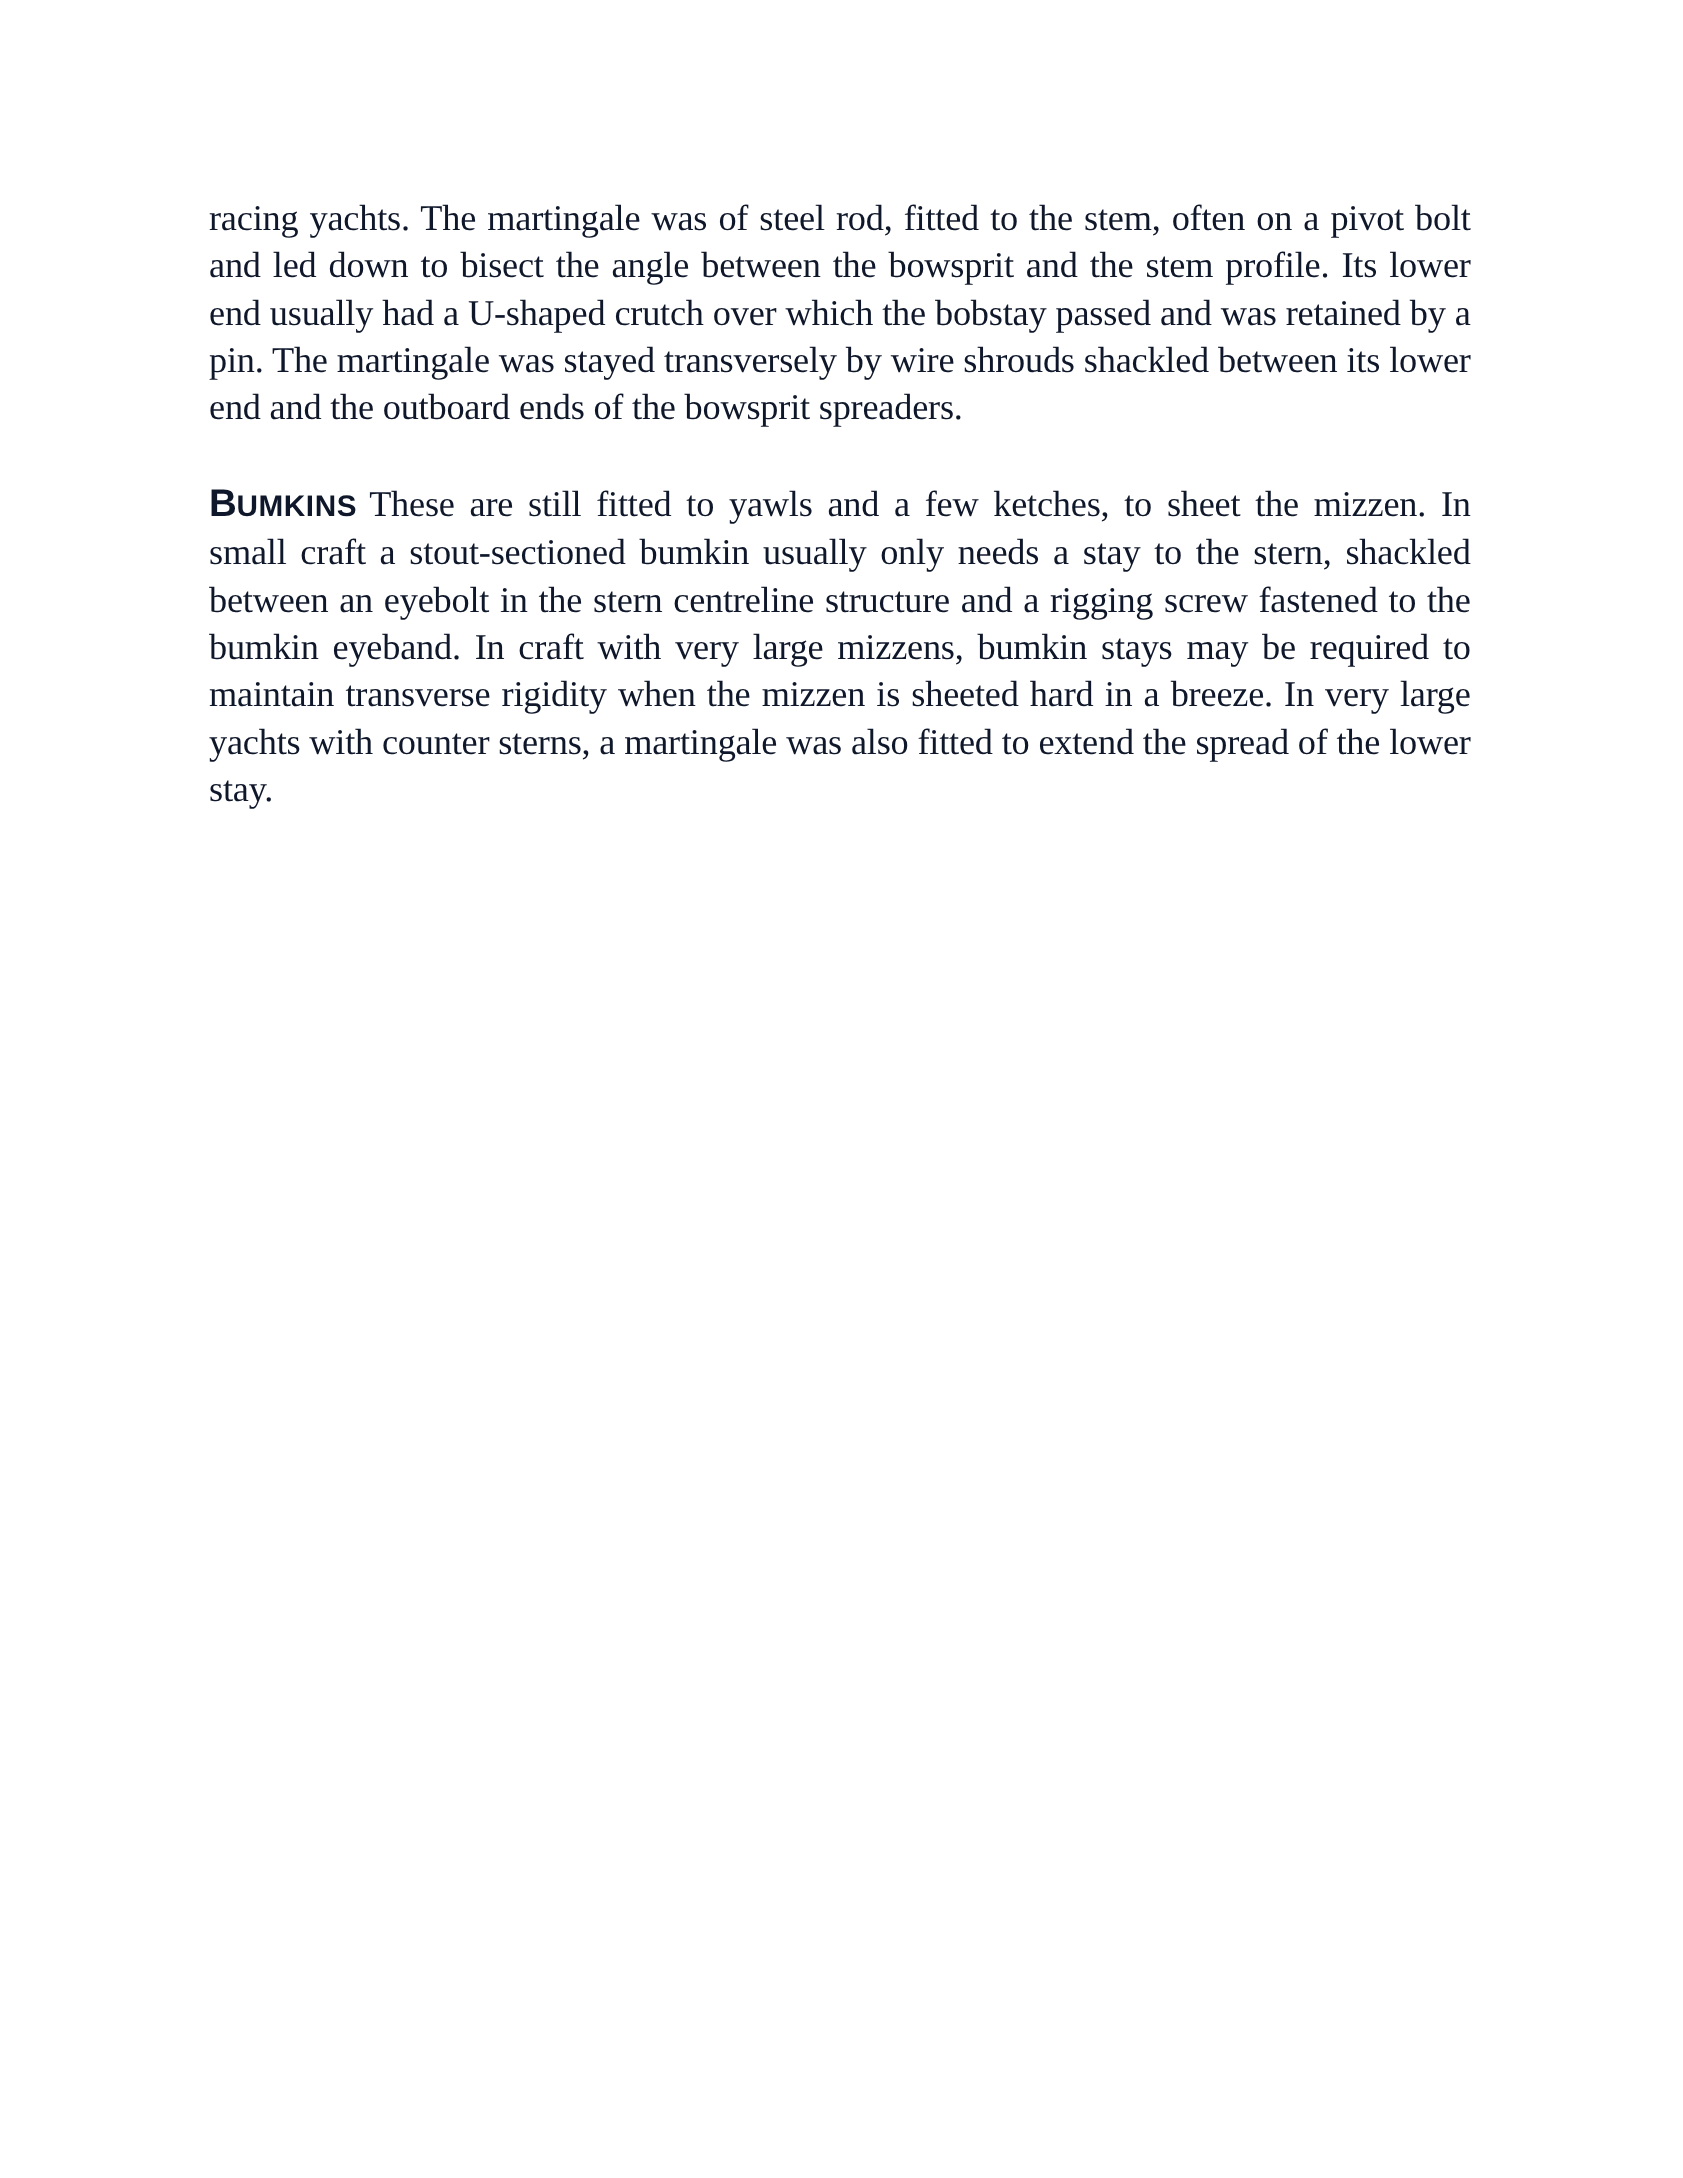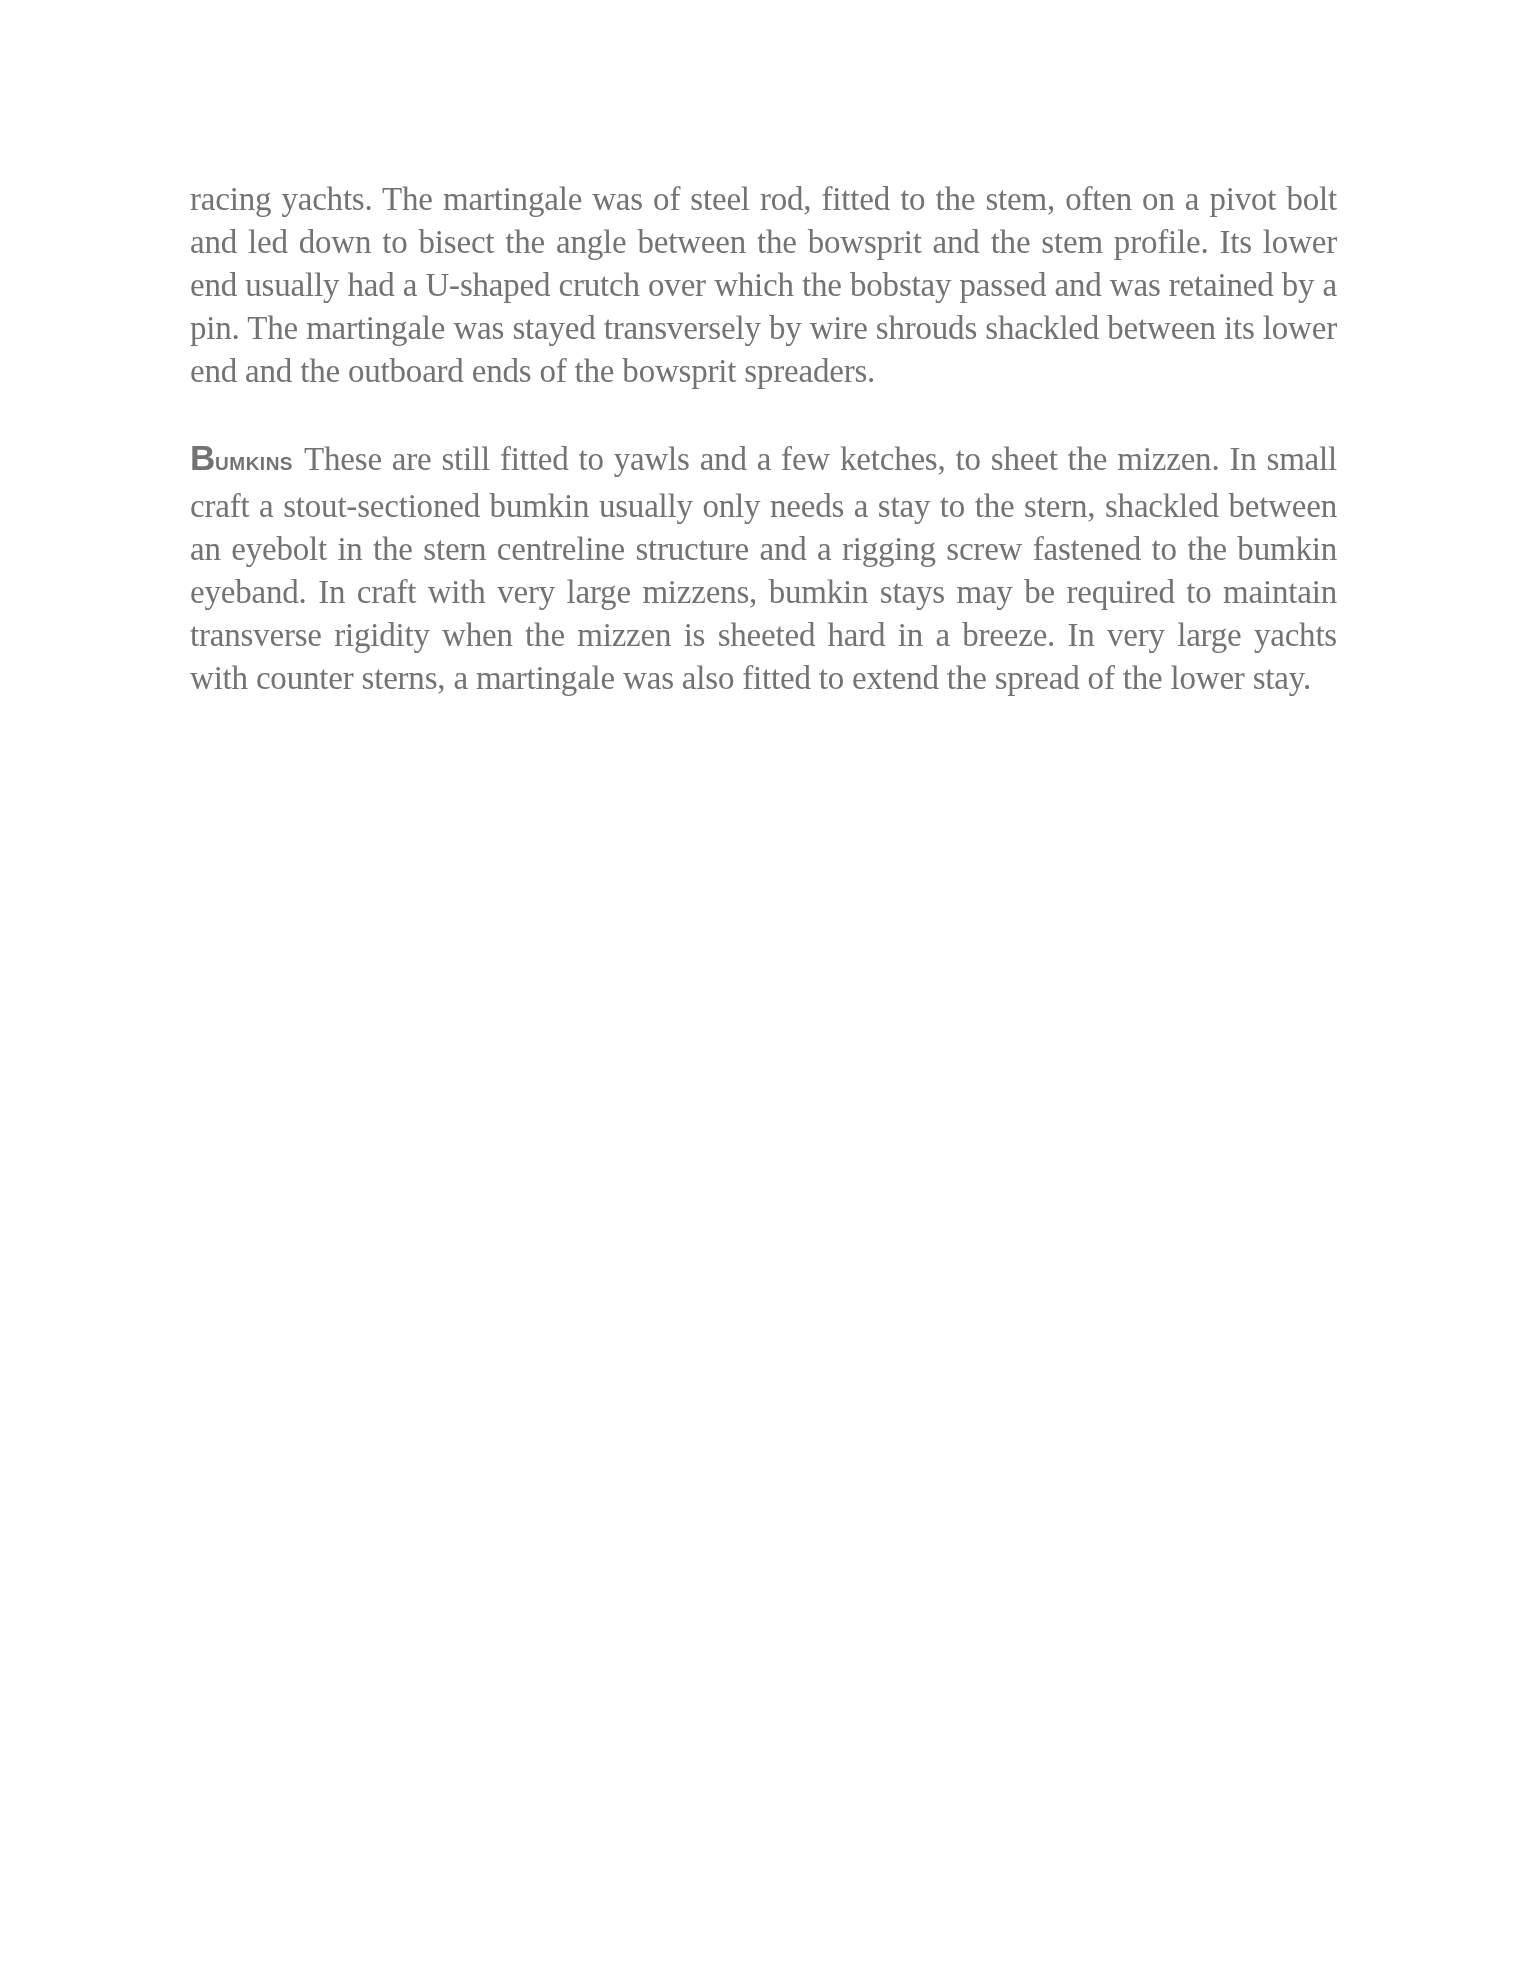--- a/index.html
+++ b/index.html
@@ -11,21 +11,21 @@
     height: 1980px;
     background: #ffffff;
     overflow: hidden;
   }
   .page {
     box-sizing: border-box;
     width: 1530px;
     height: 1980px;
     padding: 178px 193px 0 190px;
     background: #ffffff;
-    color: #737373;
+    color: #0f172a;
     font-family: "Liberation Serif", "DejaVu Serif", serif;
     font-size: 33px;
     line-height: 43px;
   }
   .para {
     margin: 0 0 43px 0;
     text-align: justify;
     letter-spacing: -0.2px;
   }
   .para:last-child {
@@ -34,21 +34,21 @@
   .run-in-heading {
     font-family: "Liberation Sans", "DejaVu Sans", sans-serif;
     font-weight: bold;
     margin-right: 11px;
     white-space: nowrap;
   }
   .head-initial {
     font-size: 35px;
   }
   .head-rest {
-    font-size: 19px;
+    font-size: 27px;
     letter-spacing: 0.5px;
   }
 </style>
 </head>
 <body>
 
 <div class="page">
 
   <p class="para"><span>racing yachts. The martingale was of steel rod, fitted to the stem, often on a pivot bolt and led down to bisect the angle between the bowsprit and the stem profile. Its lower end usually had a U-shaped crutch over which the bobstay passed and was retained by a pin. The martingale was stayed transversely by wire shrouds shackled between its lower end and the outboard ends of the bowsprit spreaders.</span></p>
 

